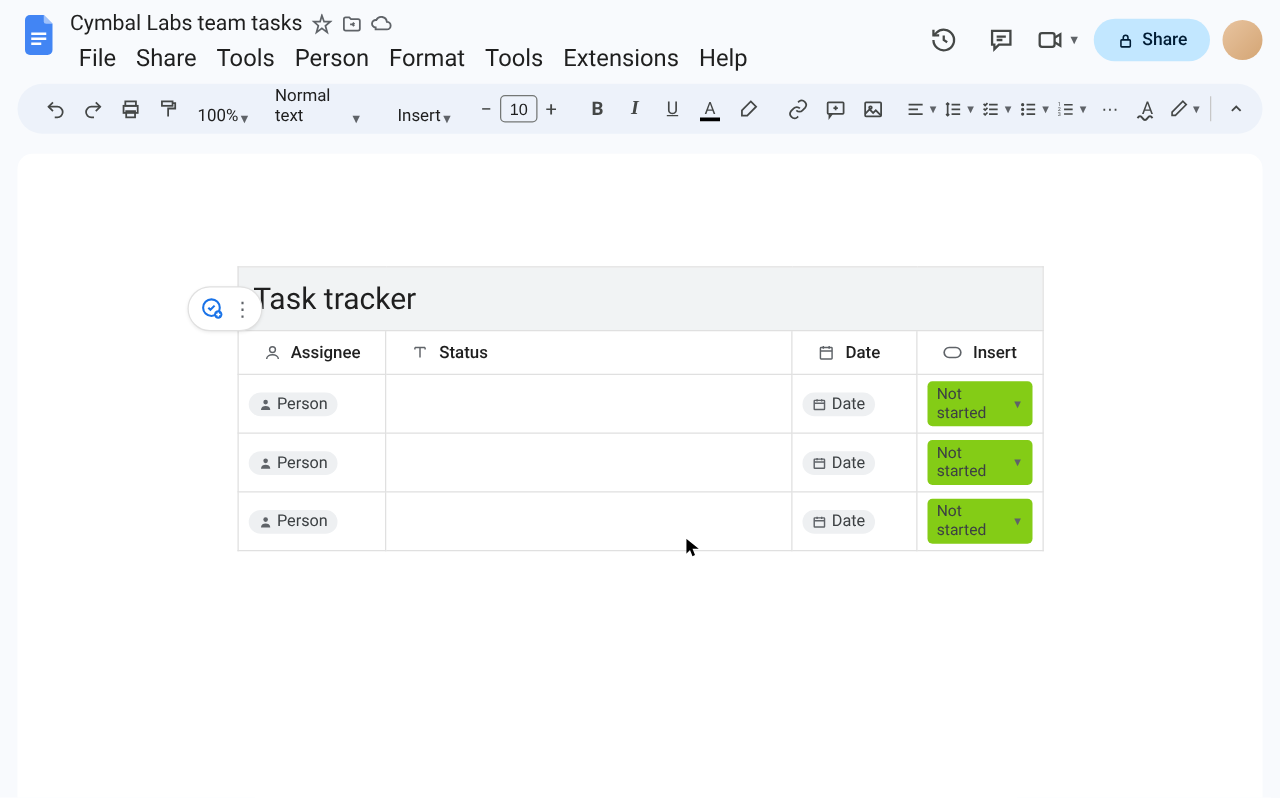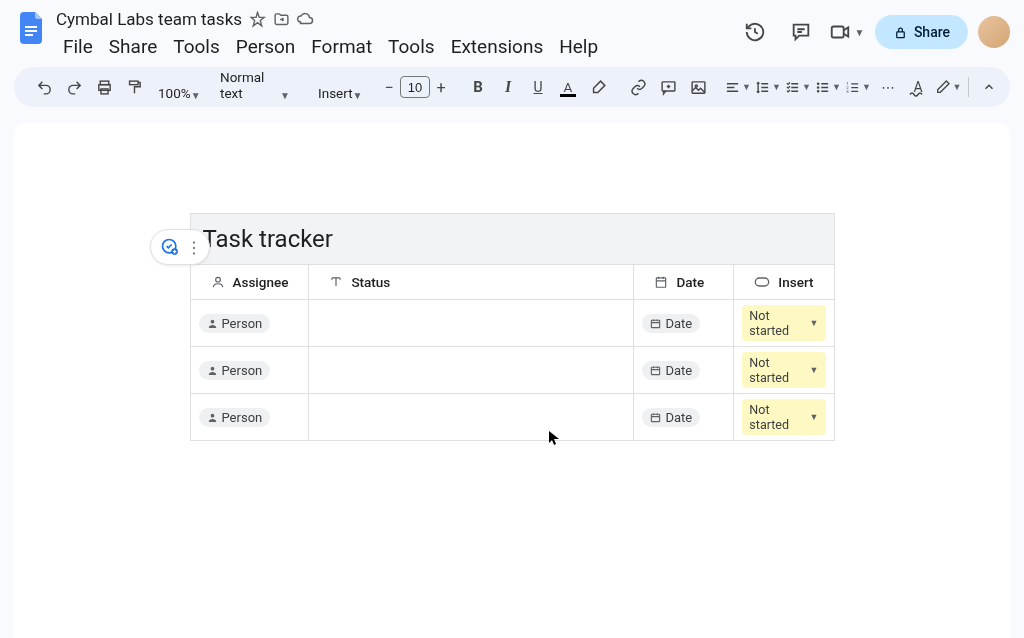--- a/index.html
+++ b/index.html
@@ -49,21 +49,21 @@
 
 
 .tracker-table { margin: 0 auto; width: 645px; border-collapse: collapse; }
 .tracker-title-cell { background: #f1f3f4; padding: 11px 12px; font-size: 24px; color: #1f1f1f; border: 1px solid #e0e0e0; }
 .tracker-header-row th { background: #fff; padding: 9px 20px; font-size: 13.5px; font-weight: 500; color: #1f1f1f; text-align: left; border: 1px solid #e0e0e0; }
 .th-content { display: flex; align-items: center; gap: 8px; }
 .th-icon { color: #5f6368; display: flex; align-items: center; }
 .tracker-row td { padding: 5px 8px; border: 1px solid #e0e0e0; font-size: 13px; background: #fff; height: 30px;}
 .chip { display: inline-flex; align-items: center; gap: 4px; background: #eef0f2; border-radius: 10px; padding: 2px 8px; font-size: 13px; color: #3c4043; cursor: pointer; }
 .chip-icon { color: #5f6368; font-size: 11px; display: flex; }
-.status-chip { display: inline-flex; align-items: center; gap: 5px; background: #fef9c3; border-radius: 4px; padding: 3px 7px; font-size: 12.5px; color: #3c4043; cursor: pointer; }
+.status-chip { display: inline-flex; align-items: center; gap: 5px; background: #84cc16; border-radius: 4px; padding: 3px 7px; font-size: 12.5px; color: #3c4043; cursor: pointer; }
 .status-arrow { font-size: 9px; color: #5f6368; }
 
 .col-assignee { width: 115px; }
 .col-title { width: 325px; }
 .col-date { width: 100px; }
 .col-status { width: 100px; }
 
 
 .cursor { position: absolute; left: 535px; top: 308px; width: 12px; height: 16px; pointer-events: none; }
 .cursor svg { width: 12px; height: 16px; }

